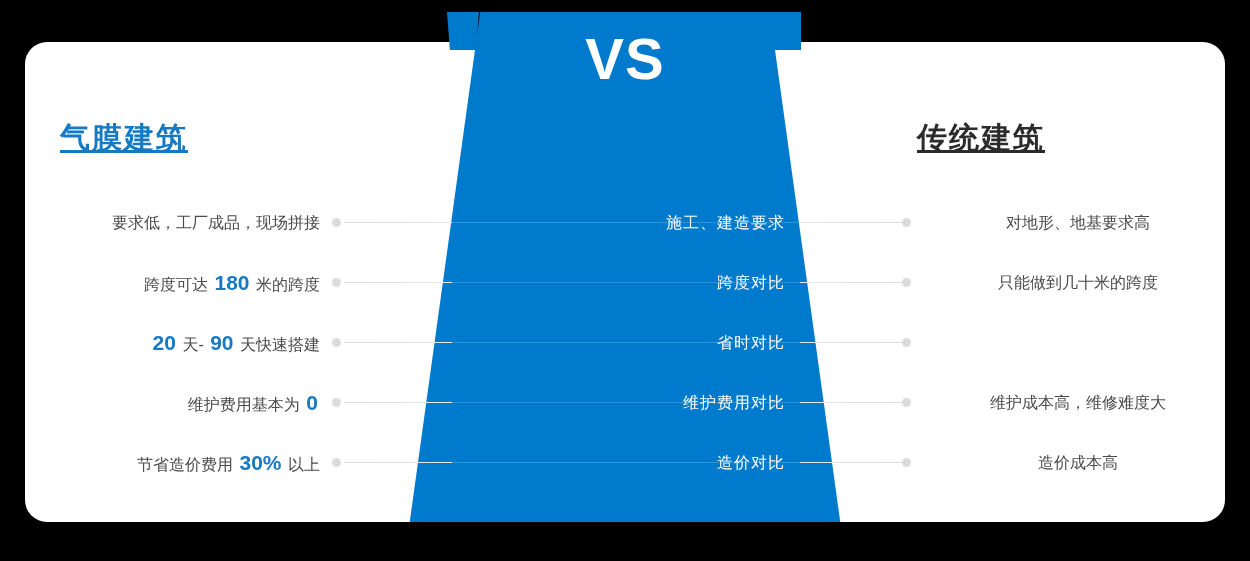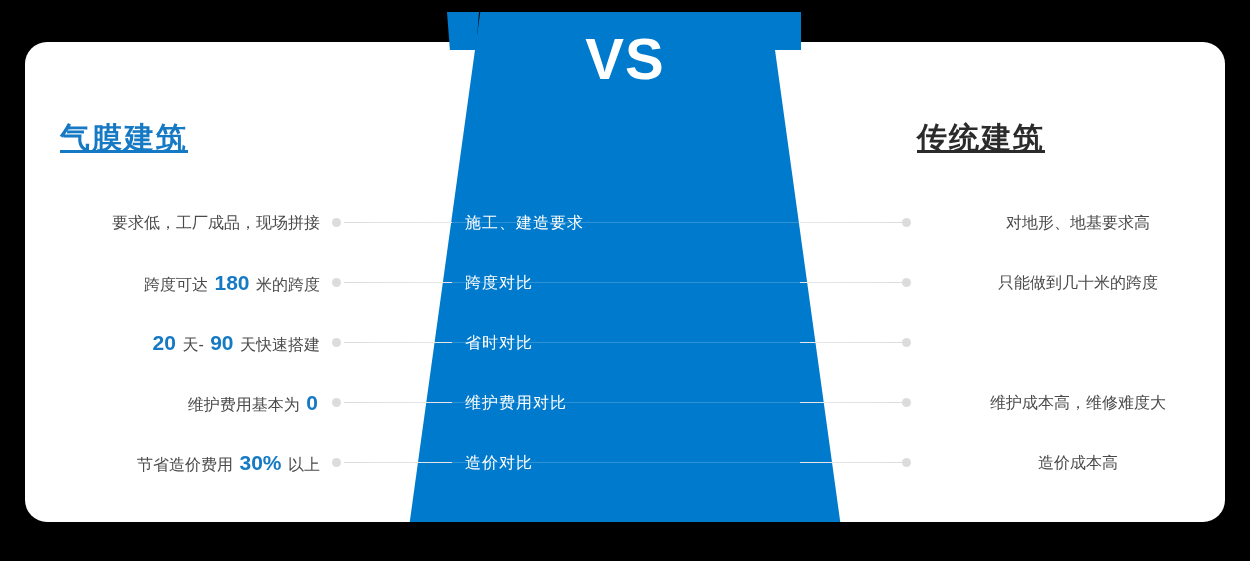--- a/index.html
+++ b/index.html
@@ -126,21 +126,21 @@
     color: #1579c4;
     font-size: 21px;
     font-weight: bold;
     padding: 0 2px;
   }
 
   .cell-mid {
     position: absolute;
     left: 465px;
     width: 320px;
-    text-align: left;
+    text-align: right;
     font-size: 16px;
     color: #ffffff;
     letter-spacing: 1px;
     white-space: nowrap;
   }
 
   .cell-right {
     position: absolute;
     left: 928px;
     width: 300px;

